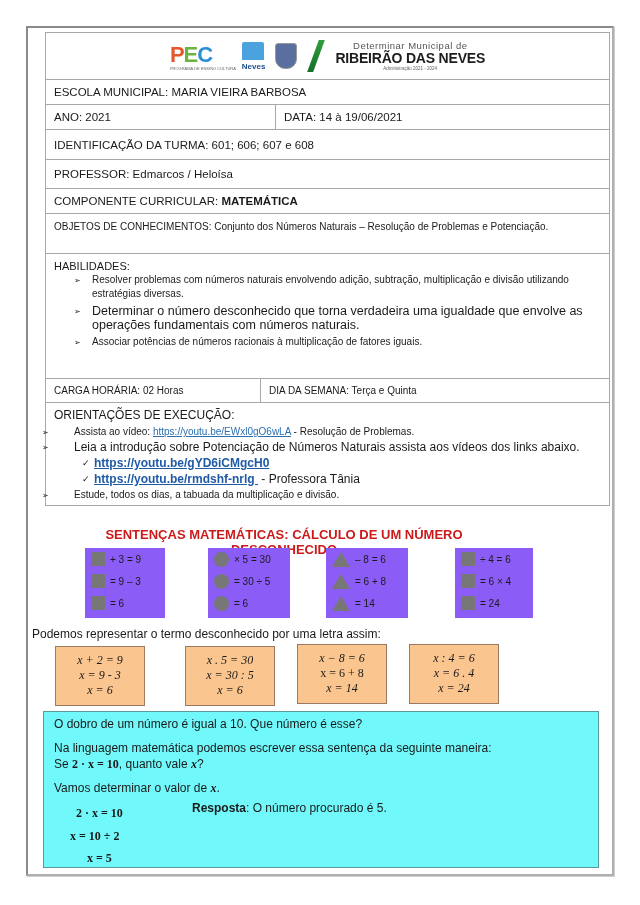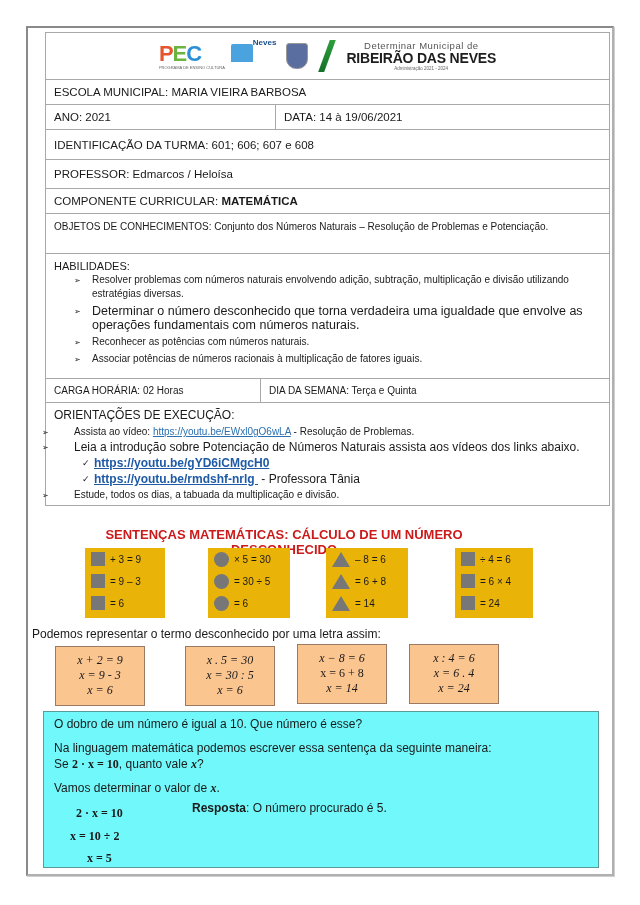--- a/index.html
+++ b/index.html
@@ -34,21 +34,21 @@
   .ori .title { font-size:12px; padding-left:8px; margin-bottom:2px; }
   .ori .line { position:relative; padding-left:28px; }
   .ori .line::before { content:"\27A2"; position:absolute; left:-4px; font-size:8px; top:1px; }
   .ori .small { font-size:10px; line-height:15px; }
   .ori .big { font-size:12px; line-height:16px; }
   .ori .check { padding-left:48px; position:relative; font-size:12px; line-height:16px; }
   .ori .check::before { content:"\2713"; position:absolute; left:36px; font-size:9px; }
   a.lnk { color:#2a6fb0; text-decoration:underline; }
   a.lnk.bold { color:#1f5aa6; font-weight:bold; }
   .section-title { position:absolute; left:0; width:508px; top:527px; text-align:center; font-weight:bold; font-size:13px; color:#cc1a1a; padding-left:60px; box-sizing:border-box; }
-  .sym-box { position:absolute; background:#eab308; top:548px; height:70px; width:80px; }
+  .sym-box { position:absolute; background:#8b5cf6; top:548px; height:70px; width:80px; }
   .sym-row { display:flex; align-items:center; height:22px; font-size:10px; }
   .shape { display:inline-block; margin-right:5px; background:#777; }
   .sq { width:14px; height:14px; margin-left:6px; }
   .ci { width:15px; height:15px; border-radius:50%; margin-left:6px; }
   .tri { width:0; height:0; background:none; border-left:9px solid transparent; border-right:9px solid transparent; border-bottom:15px solid #777; margin-left:6px; }
   .rep-text { position:absolute; left:32px; top:627px; font-size:12px; }
   .orange { position:absolute; top:646px; height:60px; background:#fbc590; border:1px solid #9a7a60; box-sizing:border-box; font-family:"Liberation Serif", serif; font-size:12px; text-align:center; padding-top:6px; line-height:15px; }
   .cyan { position:absolute; left:43px; top:711px; width:556px; height:157px; background:#70f8fb; border:1px solid #5a9a9a; box-sizing:border-box; font-size:12px; }
   .cyan p { margin:0; position:absolute; left:10px; }
   .mathb { font-family:"Liberation Serif", serif; font-weight:bold; }
@@ -59,21 +59,21 @@
 
 <div class="frame"></div>
 
 <div class="sheet">
   <div class="logo">
     <div class="pec">
       <div>
         <div class="letters"><span class="p">P</span><span class="e">E</span><span class="c">C</span></div>
         <div class="pec-sub">PROGRAMA DE ENSINO CULTURA</div>
       </div>
-      <div style="display:flex;flex-direction:row;">
+      <div style="display:flex;flex-direction:column;">
         <div class="book"></div>
         <div class="neves" style="margin-top:-6px;">Neves</div>
       </div>
     </div>
     <div class="crest"></div>
     <div class="stripe"></div>
     <div class="pref">
       <span class="t1">Determinar Municipal de</span>
       <span class="t2">RIBEIRÃO DAS NEVES</span>
       <span class="t3">Administração 2021 - 2024</span>
@@ -103,21 +103,20 @@
     </div>
   <div class="row" style="height:40px; align-items:flex-start; padding-top:7px; font-size:10px;">
       <span>OBJETOS DE CONHECIMENTOS: Conjunto dos Números Naturais – Resolução de Problemas e Potenciação.</span>
     </div>
 
   <div class="row hab" style="height:125px;">
     <div class="title">HABILIDADES:</div>
     <ul class="arrow">
       <li class="small">Resolver problemas com números naturais envolvendo adição, subtração, multiplicação e divisão utilizando estratégias diversas.</li>
       <li class="big">Determinar o número desconhecido que torna verdadeira uma igualdade que envolve as operações fundamentais com números naturais.</li>
-      <li class="small">Reconhecer as potências com números naturais.</li>
       <li class="small" style="margin-top:3px;">Associar potências de números racionais à multiplicação de fatores iguais.</li>
     </ul>
   </div>
 
   <div class="row split" style="height:24px; font-size:10px;">
     <div style="width:215px;">
         <span>CARGA HORÁRIA: 02 Horas</span>
       </div>
     <div style="flex:1;">
         <span>DIA DA SEMANA: Terça e Quinta</span>

